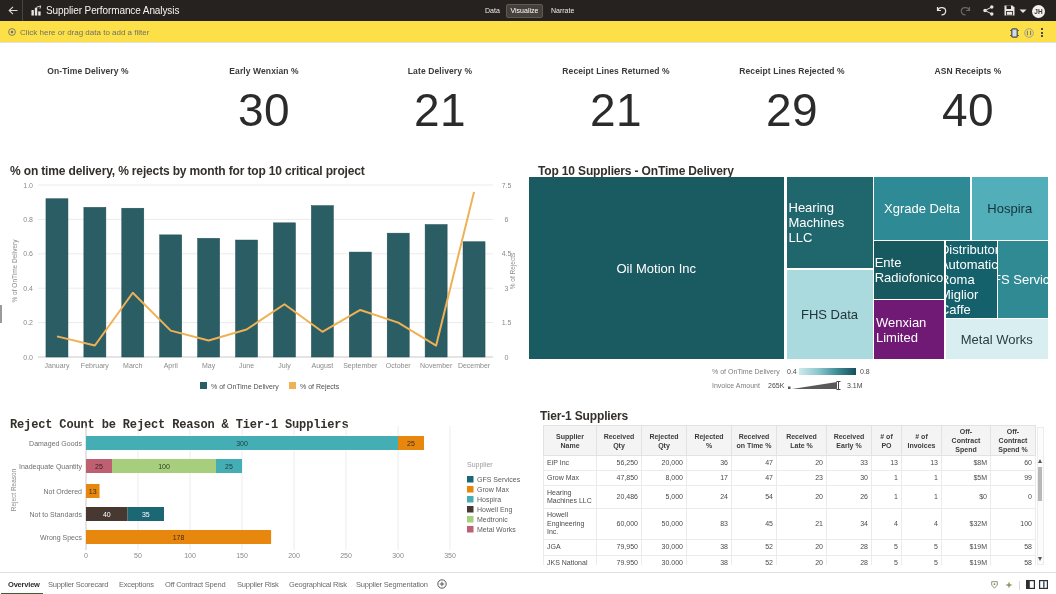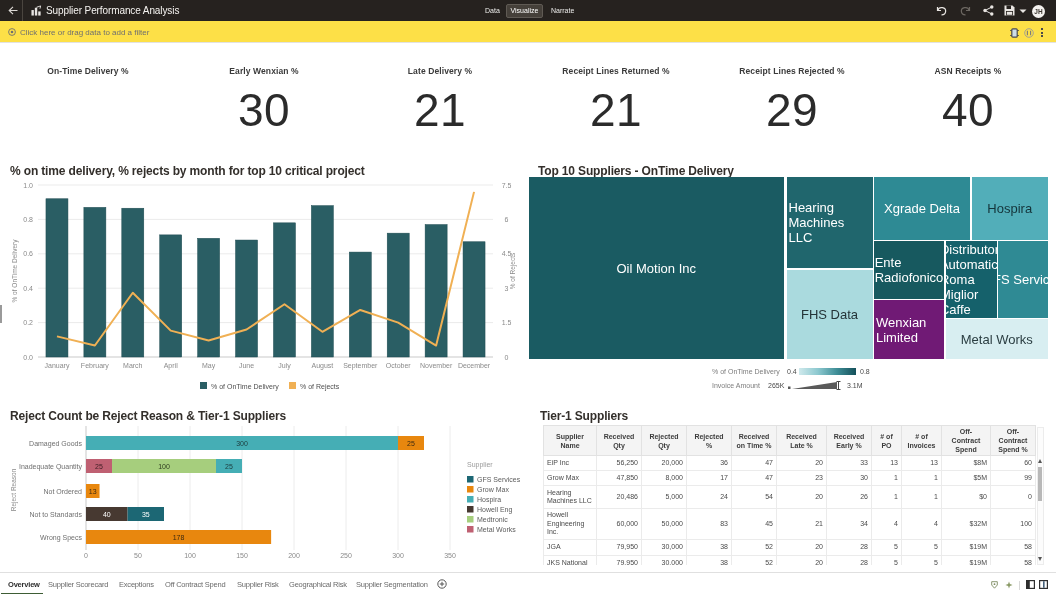--- a/index.html
+++ b/index.html
@@ -218,21 +218,21 @@
   <div class="abs" style="left:860px;top:368px;font-size:7px;color:#4a4a4a;">0.8</div>
   <div class="abs" style="left:712px;top:382px;font-size:7px;color:#7d7d7d;">Invoice Amount</div>
   <div class="abs" style="left:768px;top:382px;font-size:7px;color:#4a4a4a;">265K</div>
   <svg class="abs" style="left:788px;top:381px" width="55" height="9" viewBox="0 0 55 9">
     <rect x="0" y="5.5" width="2.5" height="2.5" fill="#5a5a5a"></rect>
     <path d="M4 8 L49 8 L49 1 Z" fill="#5a5a5a"></path>
     <path d="M50.5 0.5 V8.5 M48.5 0.5 H52.5 M48.5 8.5 H52.5" stroke="#444" stroke-width="1" fill="none"></path>
   </svg>
   <div class="abs" style="left:847px;top:382px;font-size:7px;color:#4a4a4a;">3.1M</div>
 
-  <div class="ptitle" style="left:10px;top:409px;">Reject Count be Reject Reason &amp; Tier-1 Suppliers</div>
+  <div class="ptitle" style="left:10px;top:418px;font-family:Liberation Mono, monospace;">Reject Count be Reject Reason &amp; Tier-1 Suppliers</div>
   <svg class="abs" style="left:0;top:400px" width="528" height="172" viewBox="0 0 528 172" id="reject">
       <line x1="86" y1="26" x2="86" y2="150" stroke="#c9c9c9" stroke-width="1"></line>
       <text x="86" y="158" text-anchor="middle" font-size="7" fill="#8a8a8a">0</text>
       <line x1="138" y1="26" x2="138" y2="150" stroke="#ececec" stroke-width="1"></line>
       <text x="138" y="158" text-anchor="middle" font-size="7" fill="#8a8a8a">50</text>
       <line x1="190" y1="26" x2="190" y2="150" stroke="#ececec" stroke-width="1"></line>
       <text x="190" y="158" text-anchor="middle" font-size="7" fill="#8a8a8a">100</text>
       <line x1="242" y1="26" x2="242" y2="150" stroke="#ececec" stroke-width="1"></line>
       <text x="242" y="158" text-anchor="middle" font-size="7" fill="#8a8a8a">150</text>
       <line x1="294" y1="26" x2="294" y2="150" stroke="#ececec" stroke-width="1"></line>

